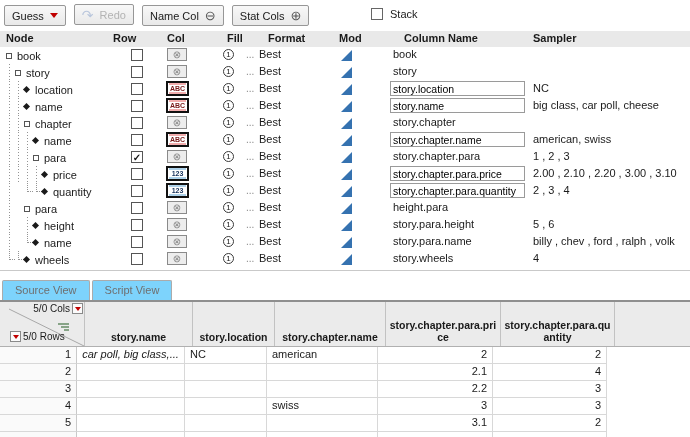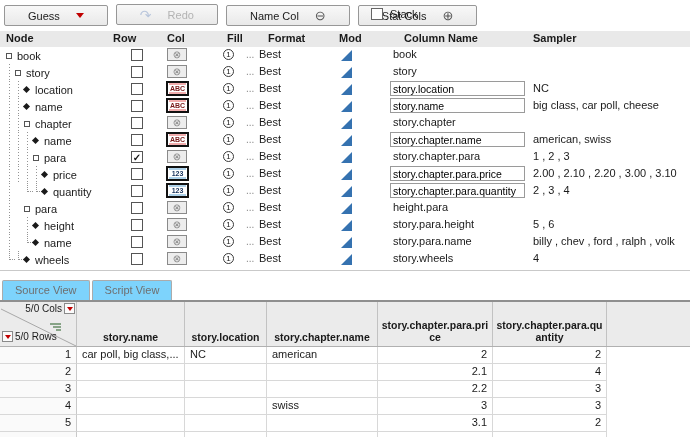--- a/index.html
+++ b/index.html
@@ -5,22 +5,22 @@
   html,body { margin:0; padding:0; background:#fff; }
   #app {
     position:relative; width:690px; height:437px; background:#ffffff;
     font-family:"Liberation Sans", sans-serif; font-size:11px; color:#1a1a1a;
     overflow:hidden;
   }
 
   
   .toolbar { position:absolute; top:4px; left:4px; height:24px; white-space:nowrap; }
   .tbtn {
-    display:inline-flex; align-items:center; gap:16px; height:21px; box-sizing:border-box;
-    padding:0 23px; margin-right:5px; background:linear-gradient(#f8f8f8,#e9e9e9);
+    display:inline-flex; align-items:center; gap:6px; height:21px; box-sizing:border-box;
+    padding:0 7px; margin-right:5px; background:linear-gradient(#f8f8f8,#e9e9e9);
     border:1px solid #979797; border-radius:2px; font-size:11px; color:#1a1a1a;
   }
   .tbtn.disabled { color:#b3b3b3; }
   .caret-red { width:0; height:0; border-left:4px solid transparent; border-right:4px solid transparent; border-top:5px solid #c00000; }
   .ic-undo { color:#3a6fb0; font-size:14px; line-height:14px; }
   .ic-redo { color:#b9c6dc; font-size:14px; line-height:14px; }
   .ic-circ { color:#555; font-size:13px; line-height:13px; }
   .stack-wrap { position:absolute; left:371px; top:8px; display:flex; align-items:center; gap:7px; }
   .cbox { width:12px; height:12px; box-sizing:border-box; border:1px solid #666; background:#fff; }
 
@@ -68,21 +68,21 @@
   .sep { position:absolute; top:270px; left:0; width:690px; border-top:1px solid #c9c9c9; }
 
   
   .tabs { position:absolute; top:278px; left:2px; display:flex; align-items:flex-end; height:22px; }
   .tab { box-sizing:border-box; padding:3px 12px 3px; background:#7dd3fc; border:1px solid #ababab;
         border-bottom:none; color:#6f6f6f; margin-right:2px; border-radius:2px 2px 0 0; height:20px; }
   .tab.active { background:#fff; color:#111; border-color:#8f8f8f; height:22px; position:relative; z-index:2; }
 
   
   .grid { position:absolute; top:300px; left:0; width:690px; bottom:0; border-top:2px solid #8f8f8f; overflow:hidden; }
-  .grid-header { display:flex; height:45px; background:#ebebeb; border-bottom:1px solid #b0b0b0; box-sizing:border-box; }
+  .grid-header { display:flex; height:45px; background:#ebebeb; border-bottom:1px solid #b0b0b0; box-sizing:border-box;padding-left:8px; }
   .gh-corner { position:relative; width:77px; flex:0 0 77px; box-sizing:border-box; border-right:1px solid #c2c2c2; }
   .gh-cell { box-sizing:border-box; border-right:1px solid #c2c2c2; display:flex; align-items:flex-end; justify-content:center;
         font-weight:bold; text-align:center; padding:0 2px 3px; line-height:12px; font-size:10.5px; overflow-wrap:anywhere; }
   .gh-fill { flex:1; border-right:none; }
   .cols-badge { position:absolute; top:1px; right:1px; display:flex; align-items:center; gap:2px; font-size:10px; }
   .rows-badge { position:absolute; bottom:4px; left:2px; display:flex; align-items:center; gap:2px; font-size:10px; }
   .dd-btn { width:11px; height:11px; box-sizing:border-box; border:1px solid #8a8a8a; background:#fbfbfb;
         display:flex; align-items:center; justify-content:center; }
   .dd-tri { width:0; height:0; border-left:3px solid transparent; border-right:3px solid transparent; border-top:4px solid #c00000; }
   .filter-icon { position:absolute; top:21px; right:15px; width:11px; }
@@ -426,21 +426,21 @@
     <div class="gh-cell" style="width: 108px; flex: 0 0 108px;">story.name</div>
         <div class="gh-cell" style="width: 82px; flex: 0 0 82px;">story.location</div>
         <div class="gh-cell" style="width: 111px; flex: 0 0 111px;">story.chapter.name</div>
         <div class="gh-cell" style="width: 115px; flex: 0 0 115px;">story.chapter.para.price</div>
         <div class="gh-cell" style="width: 114px; flex: 0 0 114px;">story.chapter.para.quantity</div>
         <div class="gh-cell gh-fill"></div>
       </div>
     <div>
         <div class="grid-row">
           <div class="gr-cell gr-num" style="width: 77px; flex: 0 0 77px;">1</div>
-          <div class="gr-cell" style="width: 108px; flex: 0 0 108px; text-align: left;">car poll, big class,...</div>
+          <div class="gr-cell" style="width: 108px; flex: 0 0 108px; text-align: center; font-style: italic;">car poll, big class,...</div>
           <div class="gr-cell" style="width: 82px; flex: 0 0 82px; text-align: left;">NC</div>
           <div class="gr-cell" style="width: 111px; flex: 0 0 111px; text-align: left;">american</div>
           <div class="gr-cell" style="width: 115px; flex: 0 0 115px; text-align: right;">2</div>
           <div class="gr-cell" style="width: 114px; flex: 0 0 114px; text-align: right;">2</div>
           <div class="gr-cell gr-fill"></div>
         </div>
         <div class="grid-row">
           <div class="gr-cell gr-num" style="width: 77px; flex: 0 0 77px;">2</div>
           <div class="gr-cell" style="width: 108px; flex: 0 0 108px; text-align: left;"></div>
           <div class="gr-cell" style="width: 82px; flex: 0 0 82px; text-align: left;"></div>

